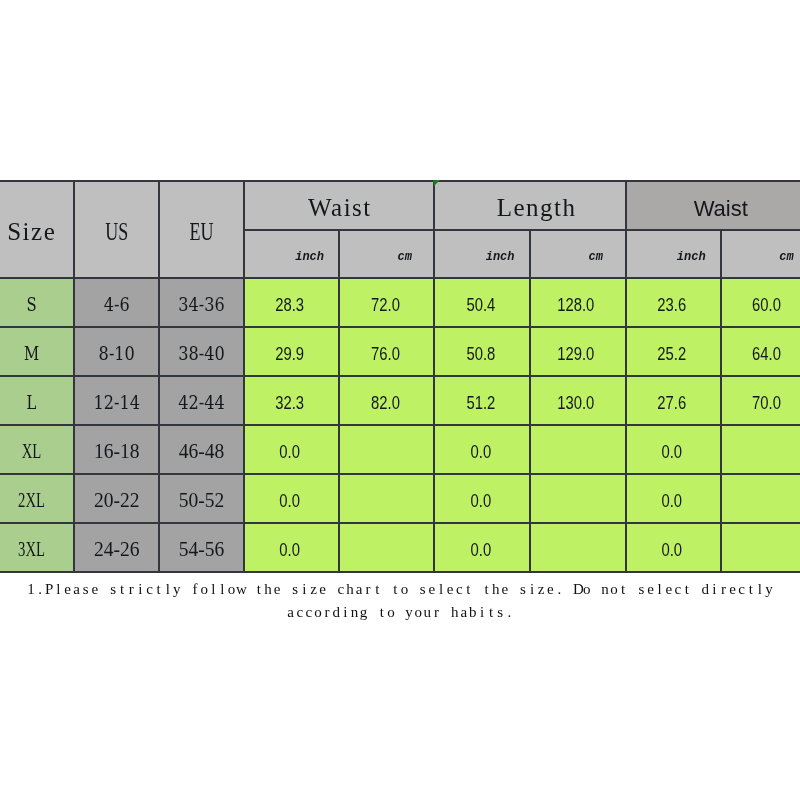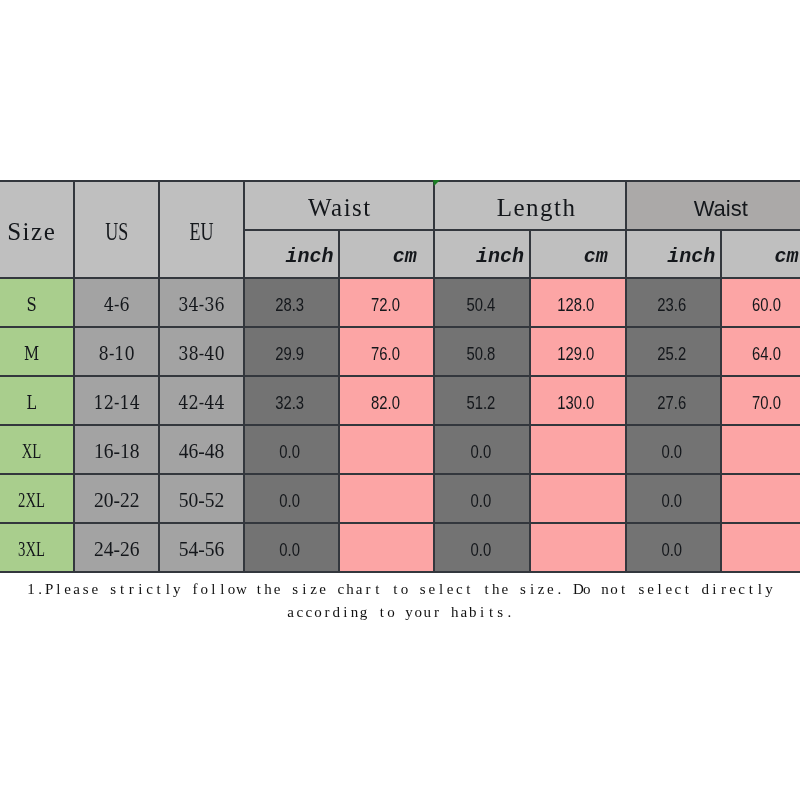--- a/index.html
+++ b/index.html
@@ -32,30 +32,30 @@
   .t{display:block;position:relative;}
 
   td.hgroup .t{font-family:"Liberation Serif",serif;font-size:25px;
                letter-spacing:1.5px;text-indent:1.5px;top:2px;}
   td.hgroup.narrow .t{letter-spacing:0px;text-indent:0px;transform:scaleX(0.72);}
   td.hgroup.shift .t{left:6px;}
   tr.hr1 td.hwaist{background:#aba9a8;}
   td.hwaist .t{font-family:"Liberation Sans",sans-serif;font-size:22px;
                letter-spacing:0px;top:3px;}
   td.hunit .t{font-family:"Liberation Mono",monospace;font-style:italic;
-              font-weight:bold;font-size:20px;letter-spacing:0px;top:3px;margin-left:36px;}
+              font-weight:bold;font-size:12px;letter-spacing:0px;top:3px;margin-left:36px;}
 
   td.cell-size{background:#a9ce8d;}
   td.cell-size .t{font-family:"DejaVu Serif",serif;font-size:19px;top:2px;transform:scaleX(0.78);}
   td.cell-size.alt .t{font-family:"Liberation Serif",serif;font-size:21px;top:2px;transform:scaleX(0.70);}
   td.cell-usa{background:#a3a3a3;}
   td.cell-usa .t{font-family:"DejaVu Serif",serif;font-size:19px;top:2px;transform:scaleX(0.85);}
   td.cell-usa.alt .t{font-family:"Liberation Serif",serif;font-size:21px;top:2px;transform:scaleX(0.93);}
-  td.cell-inch{background:#737373;}
-  td.cell-cm{background:#fca5a5;}
+  td.cell-inch{background:#bef264;}
+  td.cell-cm{background:#bef264;}
   td.cell-inch .t,td.cell-cm .t{font-family:"Liberation Sans",sans-serif;font-size:19px;top:2px;left:-1.75px;transform:scaleX(0.78);}
 
   
   #note{position:absolute;left:0;top:578px;width:800px;text-align:center;
         font-family:Liberation Serif, serif;color:#111;letter-spacing:0px;}
   #note > div{white-space:nowrap;font-size:0;height:23px;line-height:23px;}
   #note .ch{display:inline-block;width:9.11px;text-align:center;
             font-size:15px;line-height:23px;vertical-align:top;}
 
   

